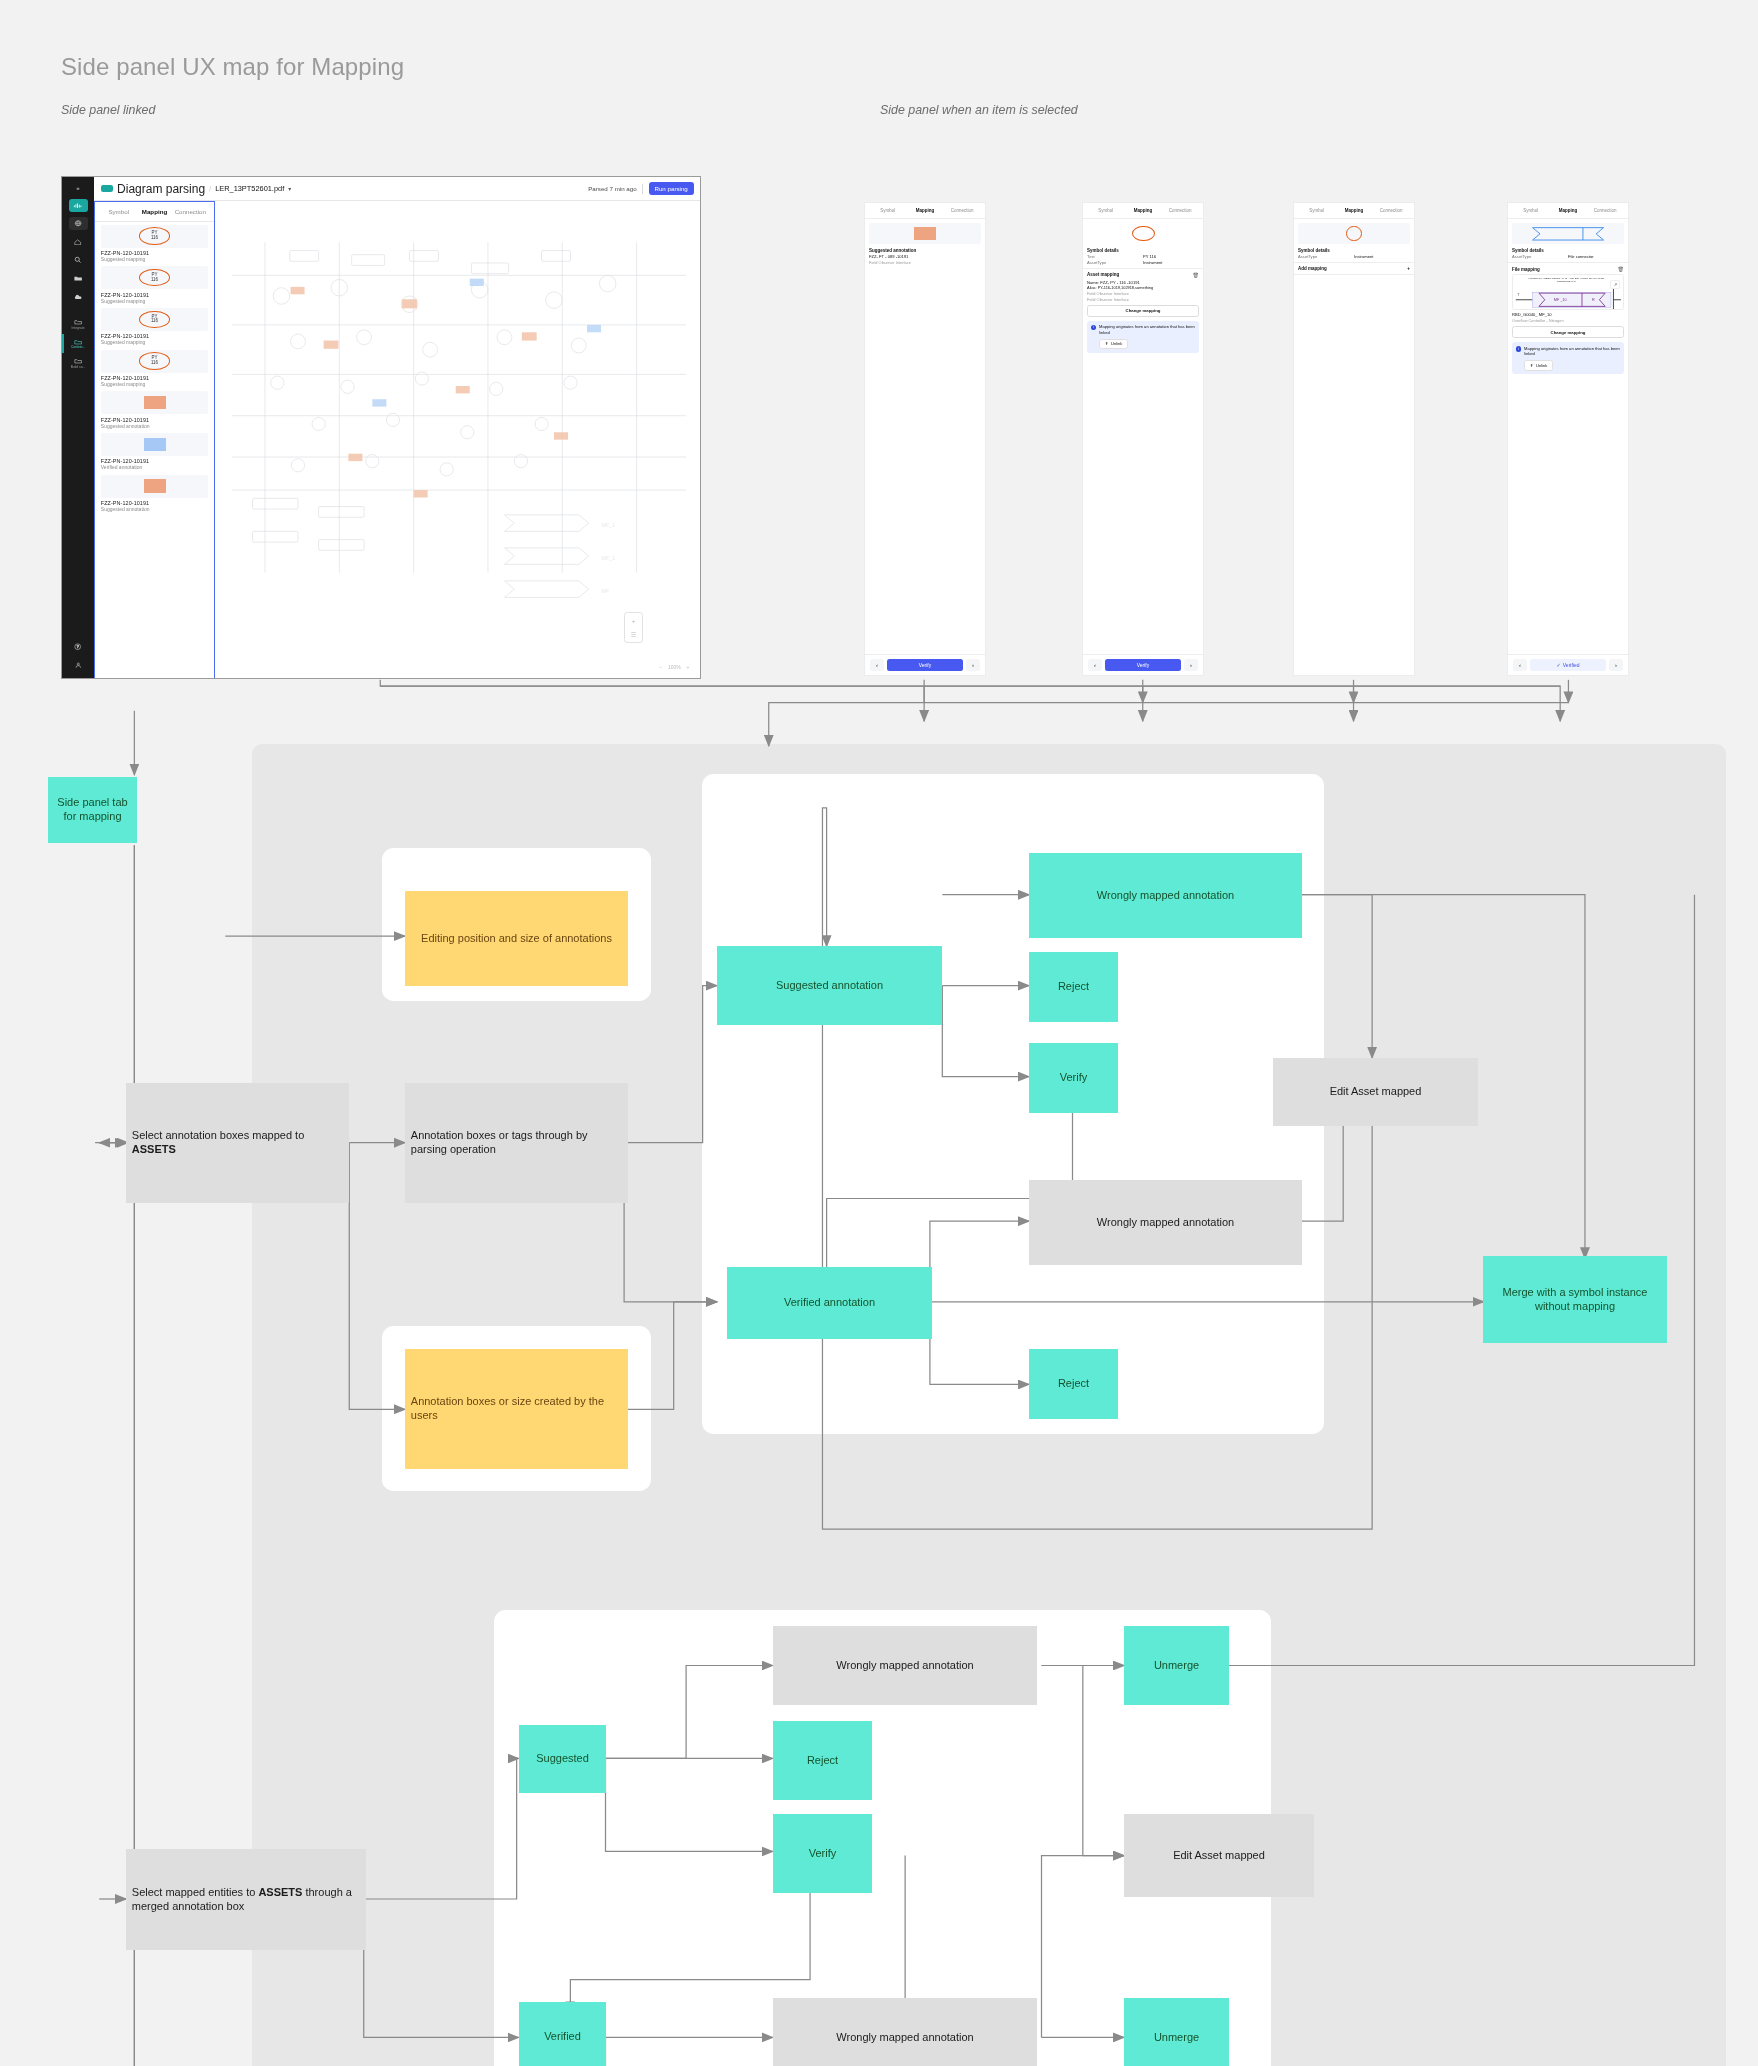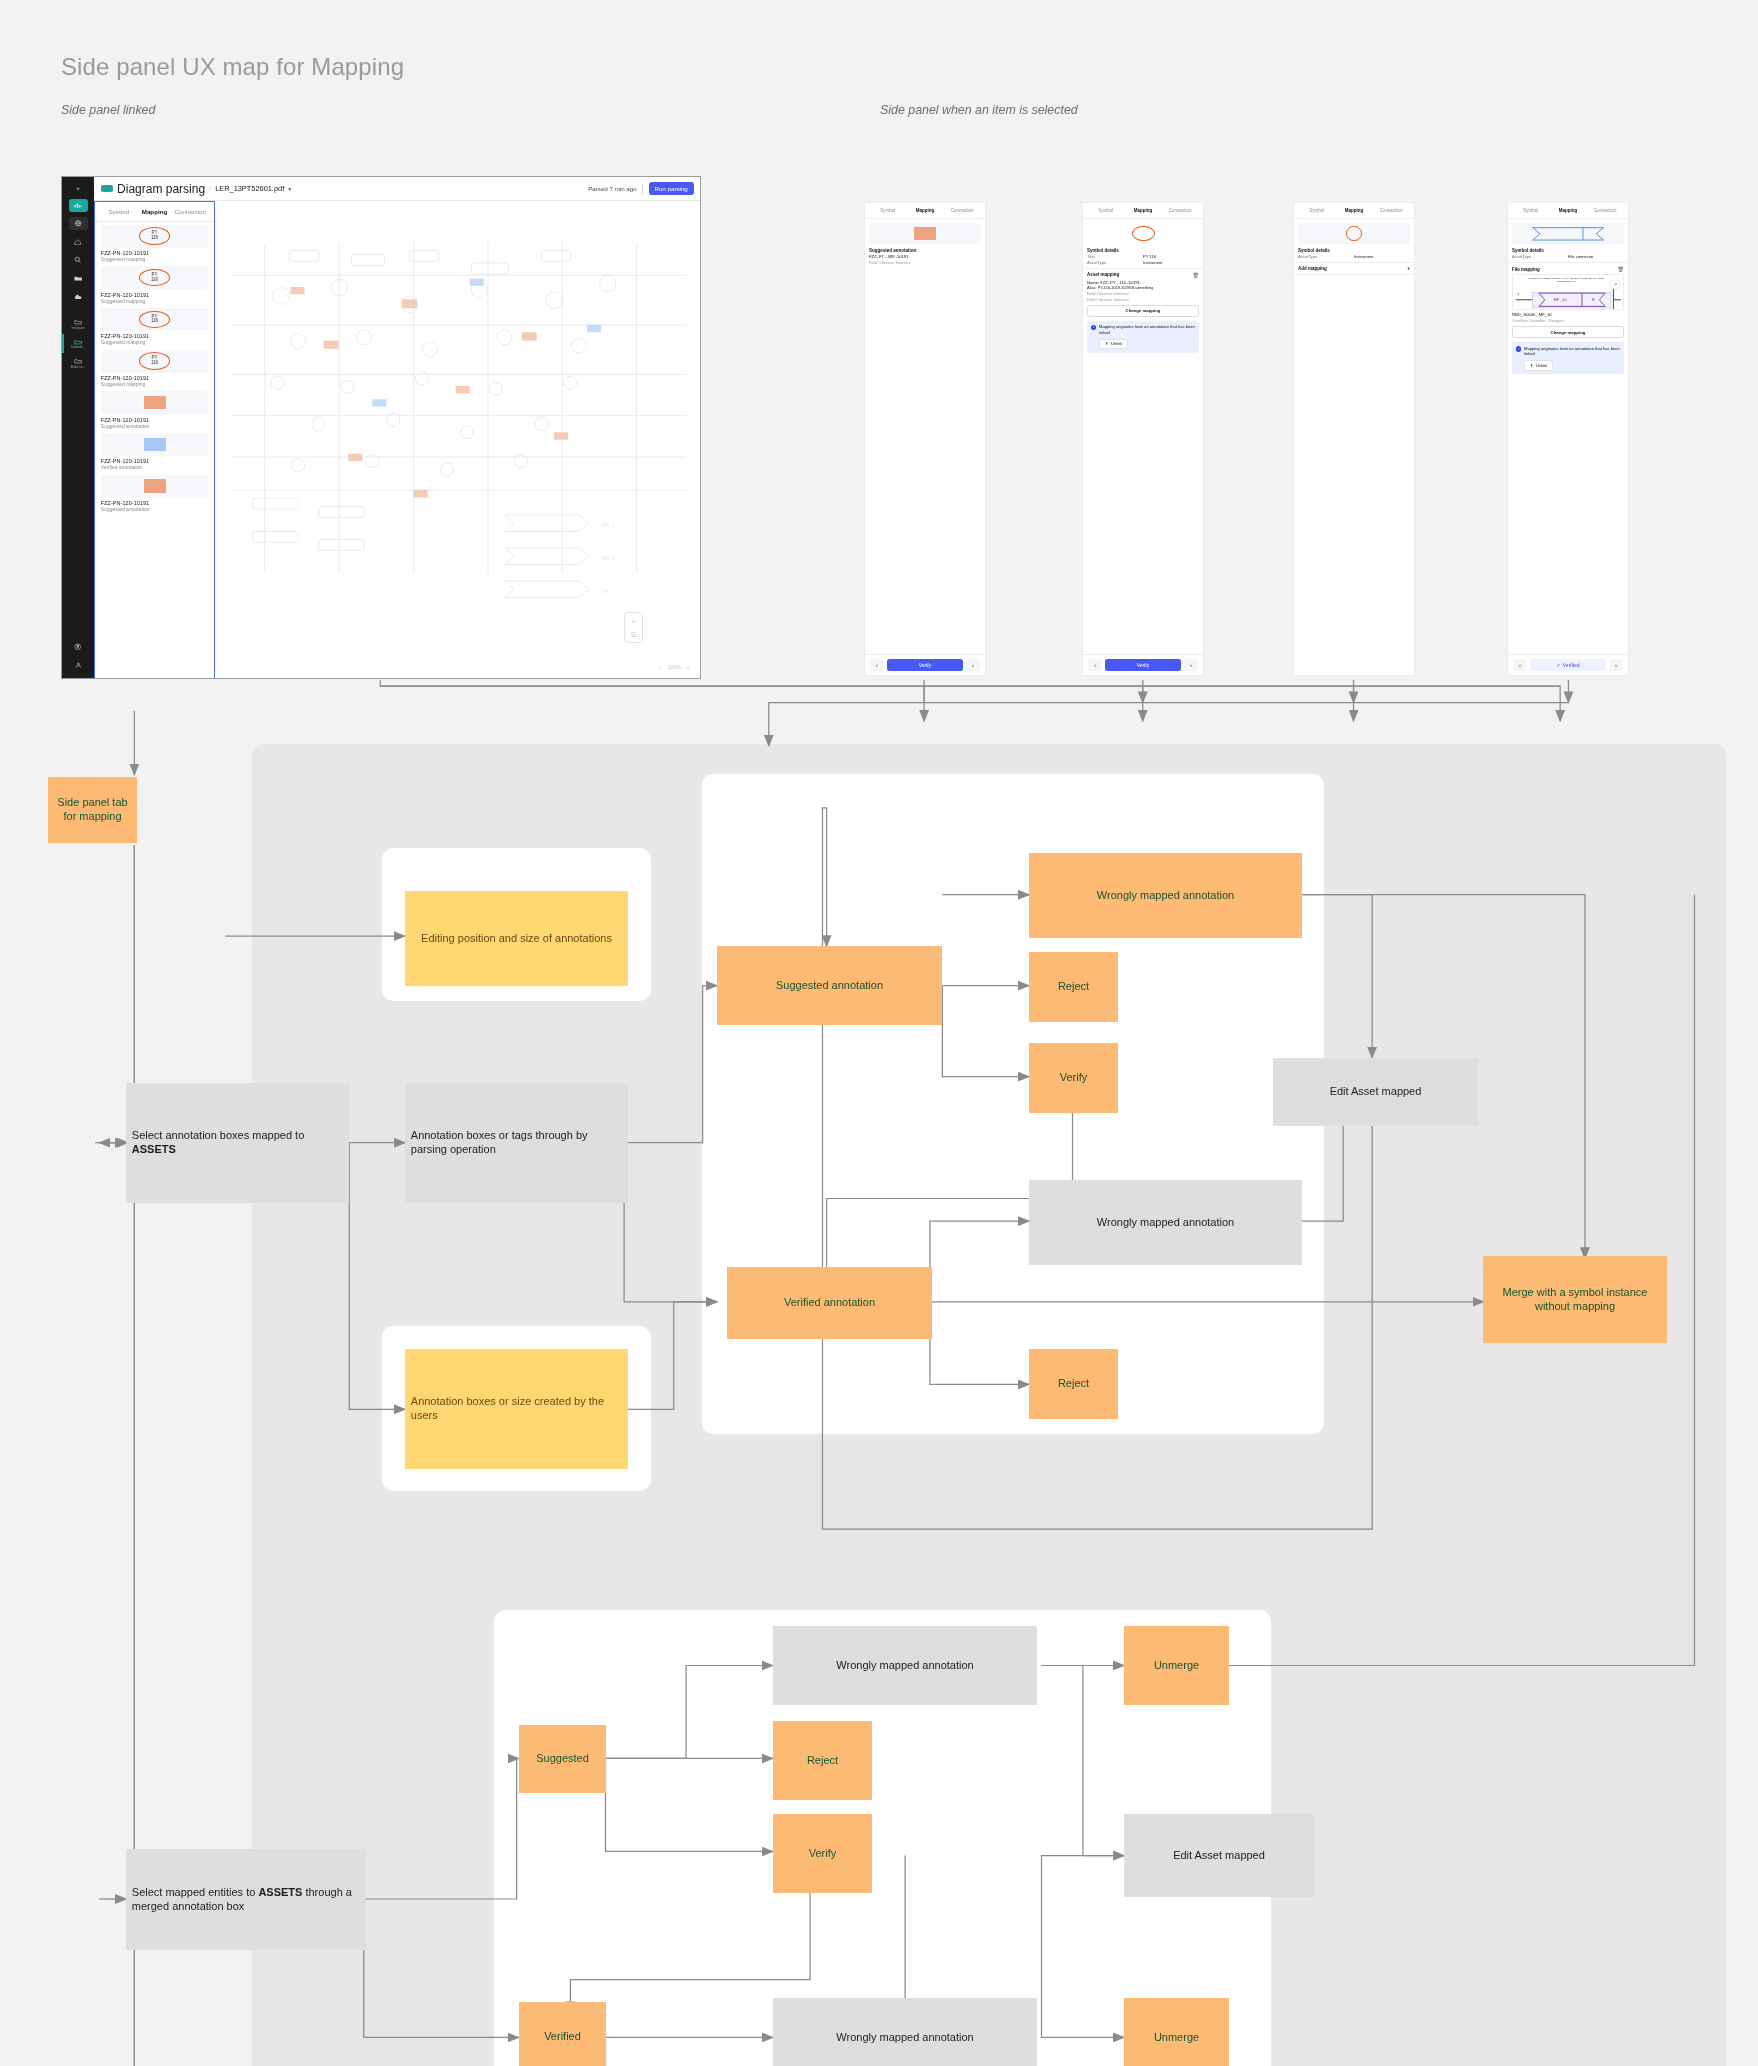--- a/index.html
+++ b/index.html
@@ -181,21 +181,21 @@
   
   #flow-bg {
     left: 252px; top: 744px; width: 1474px; height: 2064px;
     background:#e7e7e7; border-radius:10px;
   }
   .white-group { background:#fff; border-radius:11.6px; }
   .node {
     position:absolute; display:flex; align-items:center; justify-content:center;
     text-align:center; line-height:1.25; padding: 2.5px 5.8px;
   }
-  .n-green { background:#fdba74; color:#14532d; font-size:11px; }
+  .n-green { background:#5eead4; color:#14532d; font-size:11px; }
   .n-gray  { background:#dedede; color:#1b1b1b; font-size:11px; }
   .n-yellow{ background:#ffd873; color:#6b4512; font-size:11px; }
   .n-left { justify-content:flex-start; text-align:left; }
   #svg-flow { left:0; top:0; width:1759px; height:2864px; pointer-events:none; }
   .lbl-b { font-weight:700; }
 </style>
 </head>
 <body>
 
 <div class="abs" id="page-title">Side panel UX map for Mapping</div>

